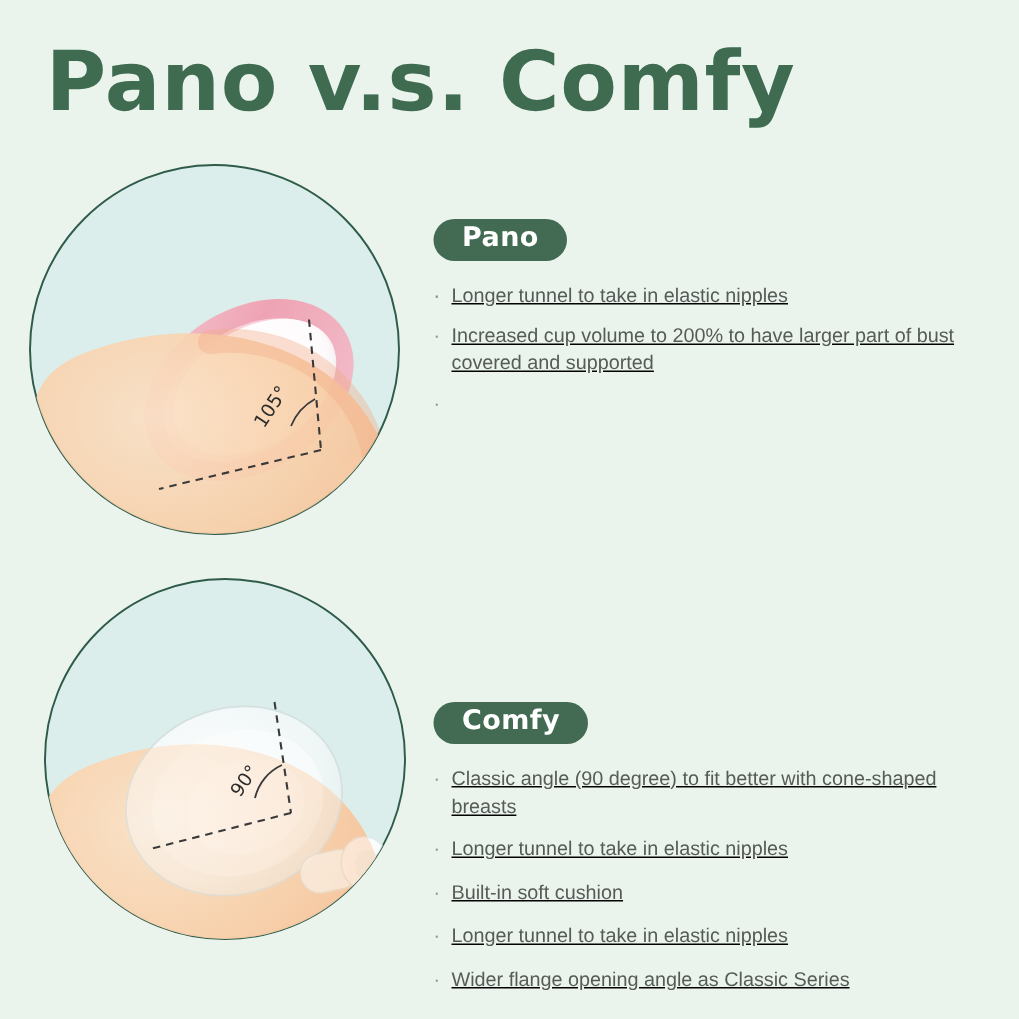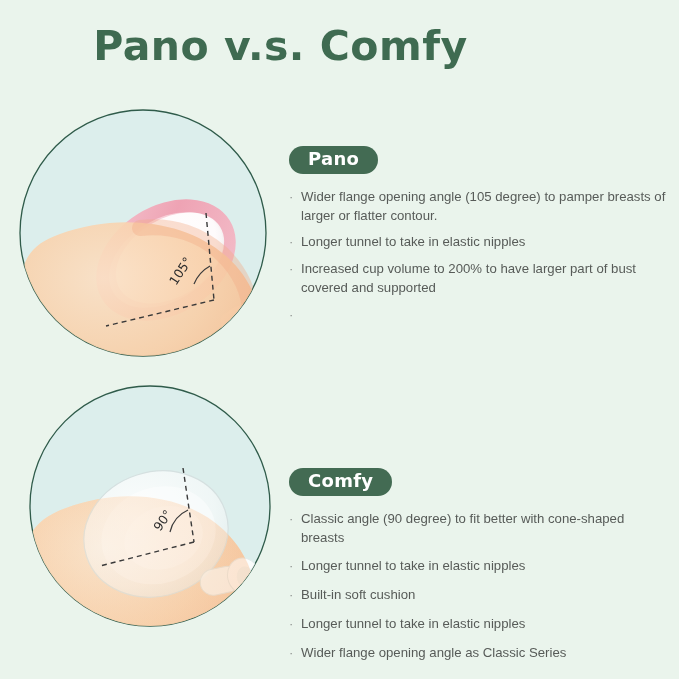--- a/index.html
+++ b/index.html
@@ -14,21 +14,21 @@
     overflow: hidden;
     position: relative;
   }
 
   #page-title {
     position: absolute;
     top: 22px;
     left: 0;
     width: 561px;
     text-align: center;
-    font-size: 41px;
+    font-size: 55px;
     font-weight: bold;
     letter-spacing: 0.5px;
     color: #3f6b51;
     font-family: "DejaVu Sans", sans-serif;
   }
 
   .compare-block {
     position: absolute;
     left: 0;
     width: 679px;
@@ -47,20 +47,21 @@
   #block-comfy .illus-wrap { left: 28px; top: 6px; width: 245px; height: 245px; }
 
   .illus-svg { display: block; width: 100%; height: 100%; }
 
   
   .text-col {
     position: absolute;
     left: 289px;
     top: 46px;
     width: 378px;
+    text-decoration: underline;
   }
   #block-comfy .text-col { top: 54px; margin-top: 36px; }
 
   .badge {
     display: inline-block;
     background: #436b53;
     color: #ffffff;
     border-radius: 15px;
     padding: 4px 19px 5px 19px;
     font-size: 18px;
@@ -162,21 +163,20 @@
       <path d="M 176 176 A 36 36 0 0 1 192 158" stroke="#3a3a3a" stroke-width="1.2" fill="none"></path>
       <text x="158" y="178" transform="rotate(-57 158 178)" font-family="DejaVu Sans, sans-serif" font-size="12.5" fill="#2c2c2c">105°</text>
     </svg>
   </div>
 
   <div class="text-col">
     <div class="badge">Pano</div>
     <ul class="bullets">
       <li>
         <span class="dot">·</span>
-        <span>Wider flange opening angle (105 degree) to pamper breasts of larger or flatter contour.</span>
       </li>
       <li>
         <span class="dot">·</span>
         <span>Longer tunnel to take in elastic nipples</span>
       </li>
       <li>
         <span class="dot">·</span>
         <span>Increased cup volume to 200% to have larger part of bust covered and supported</span>
       </li>
       <li>

